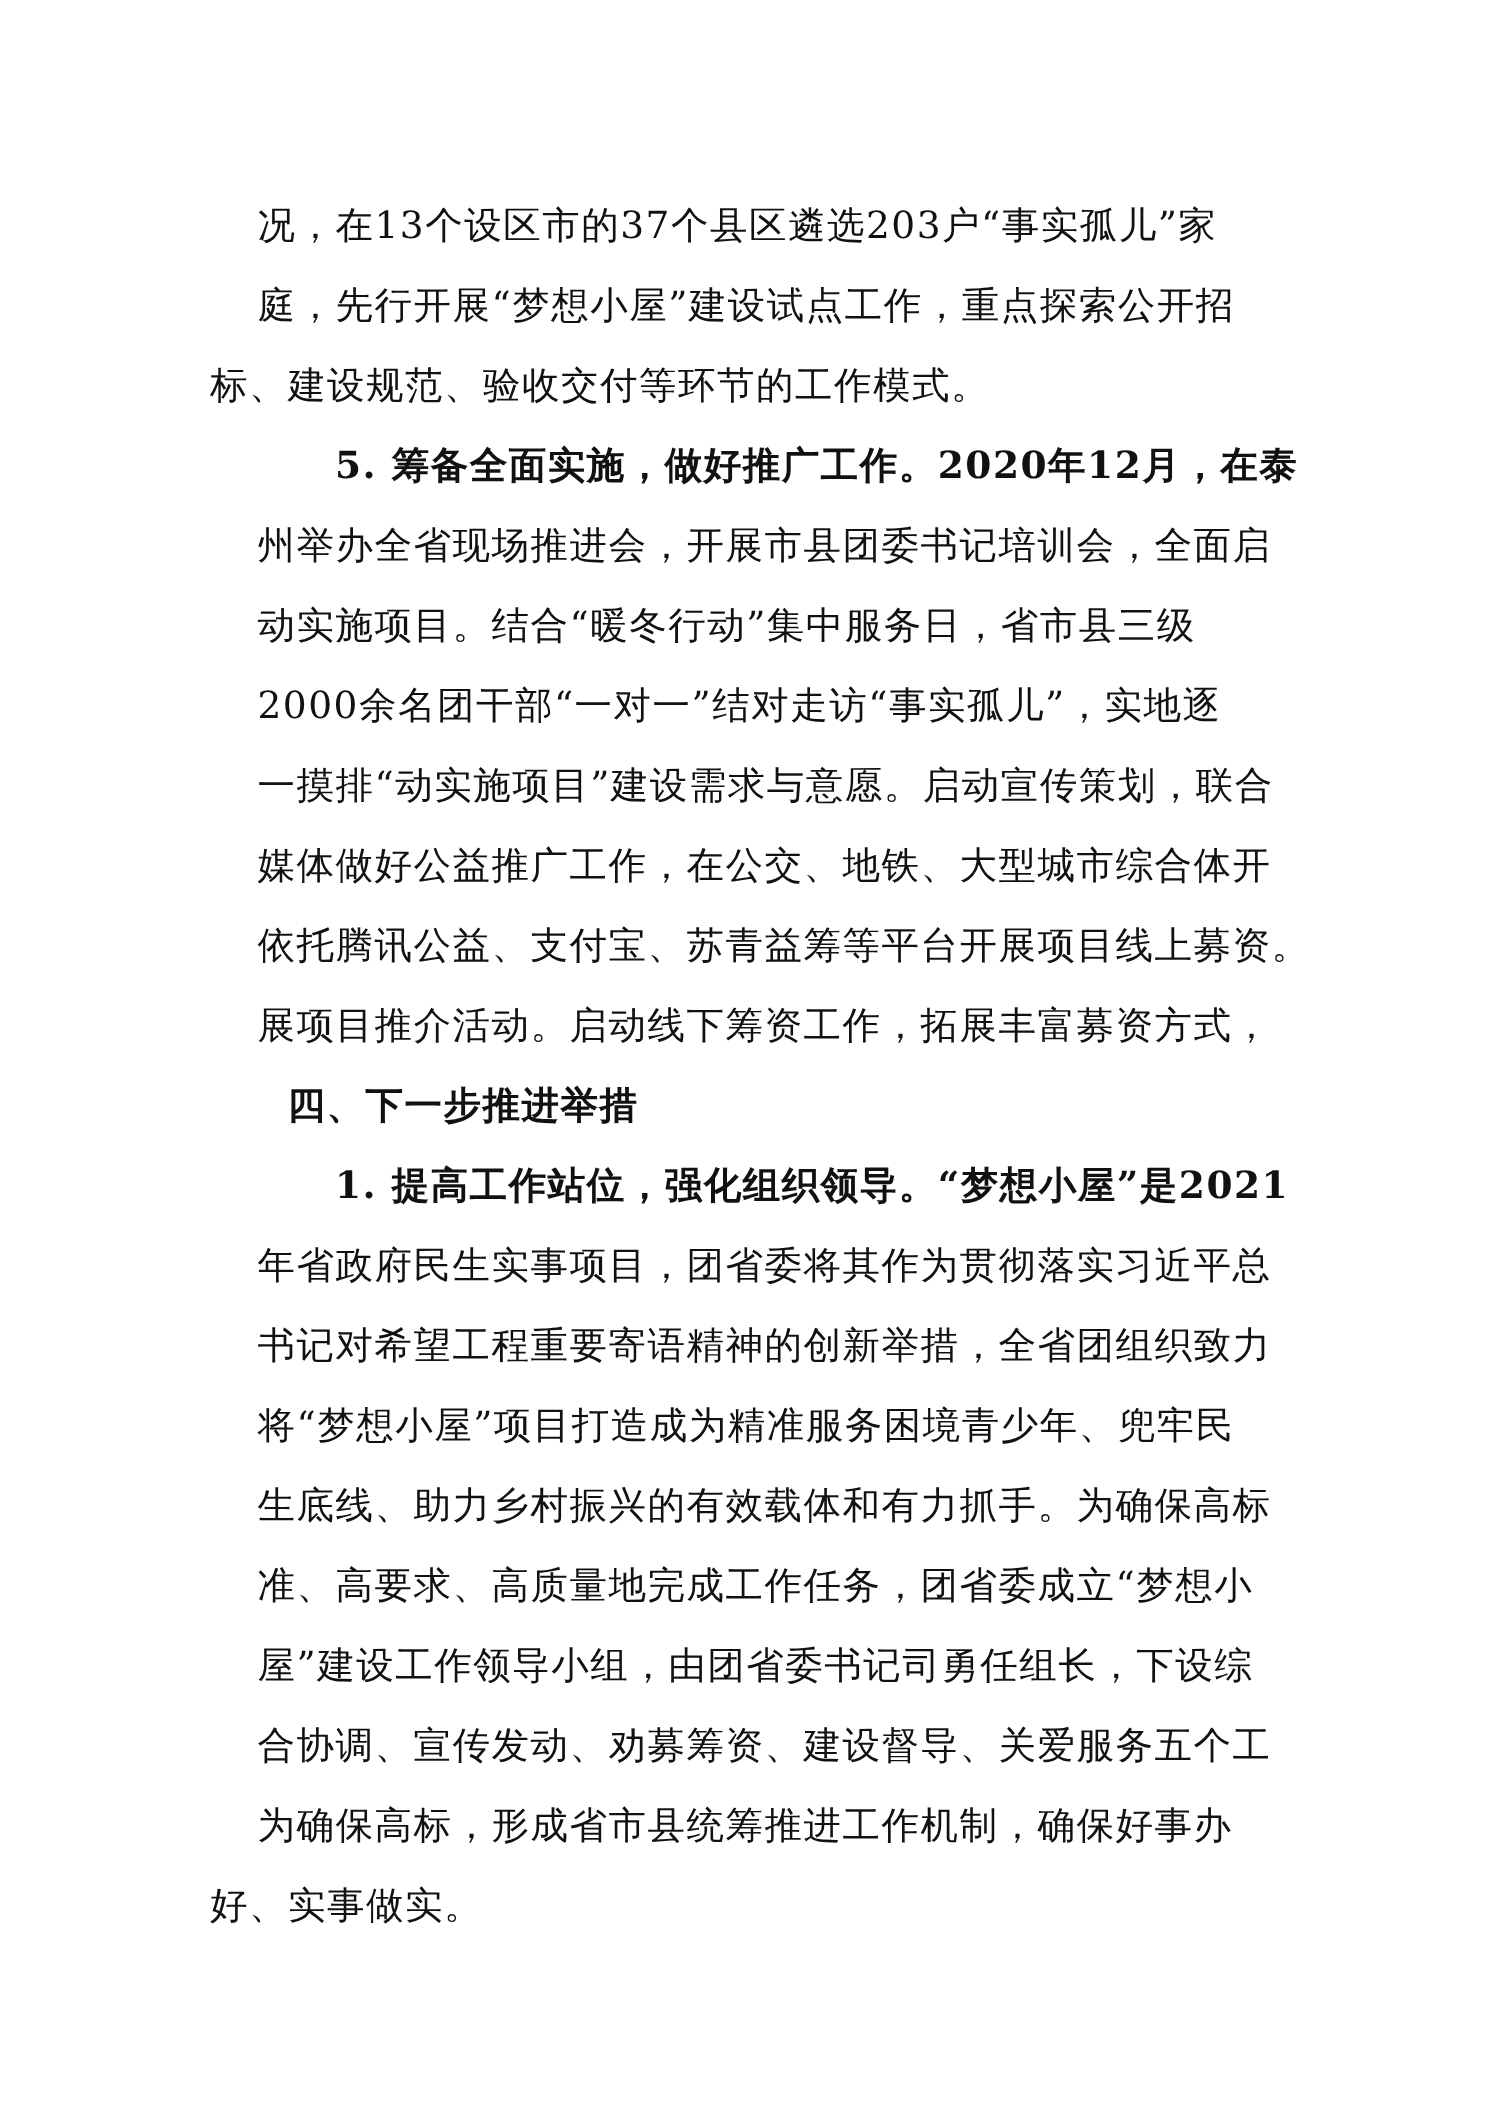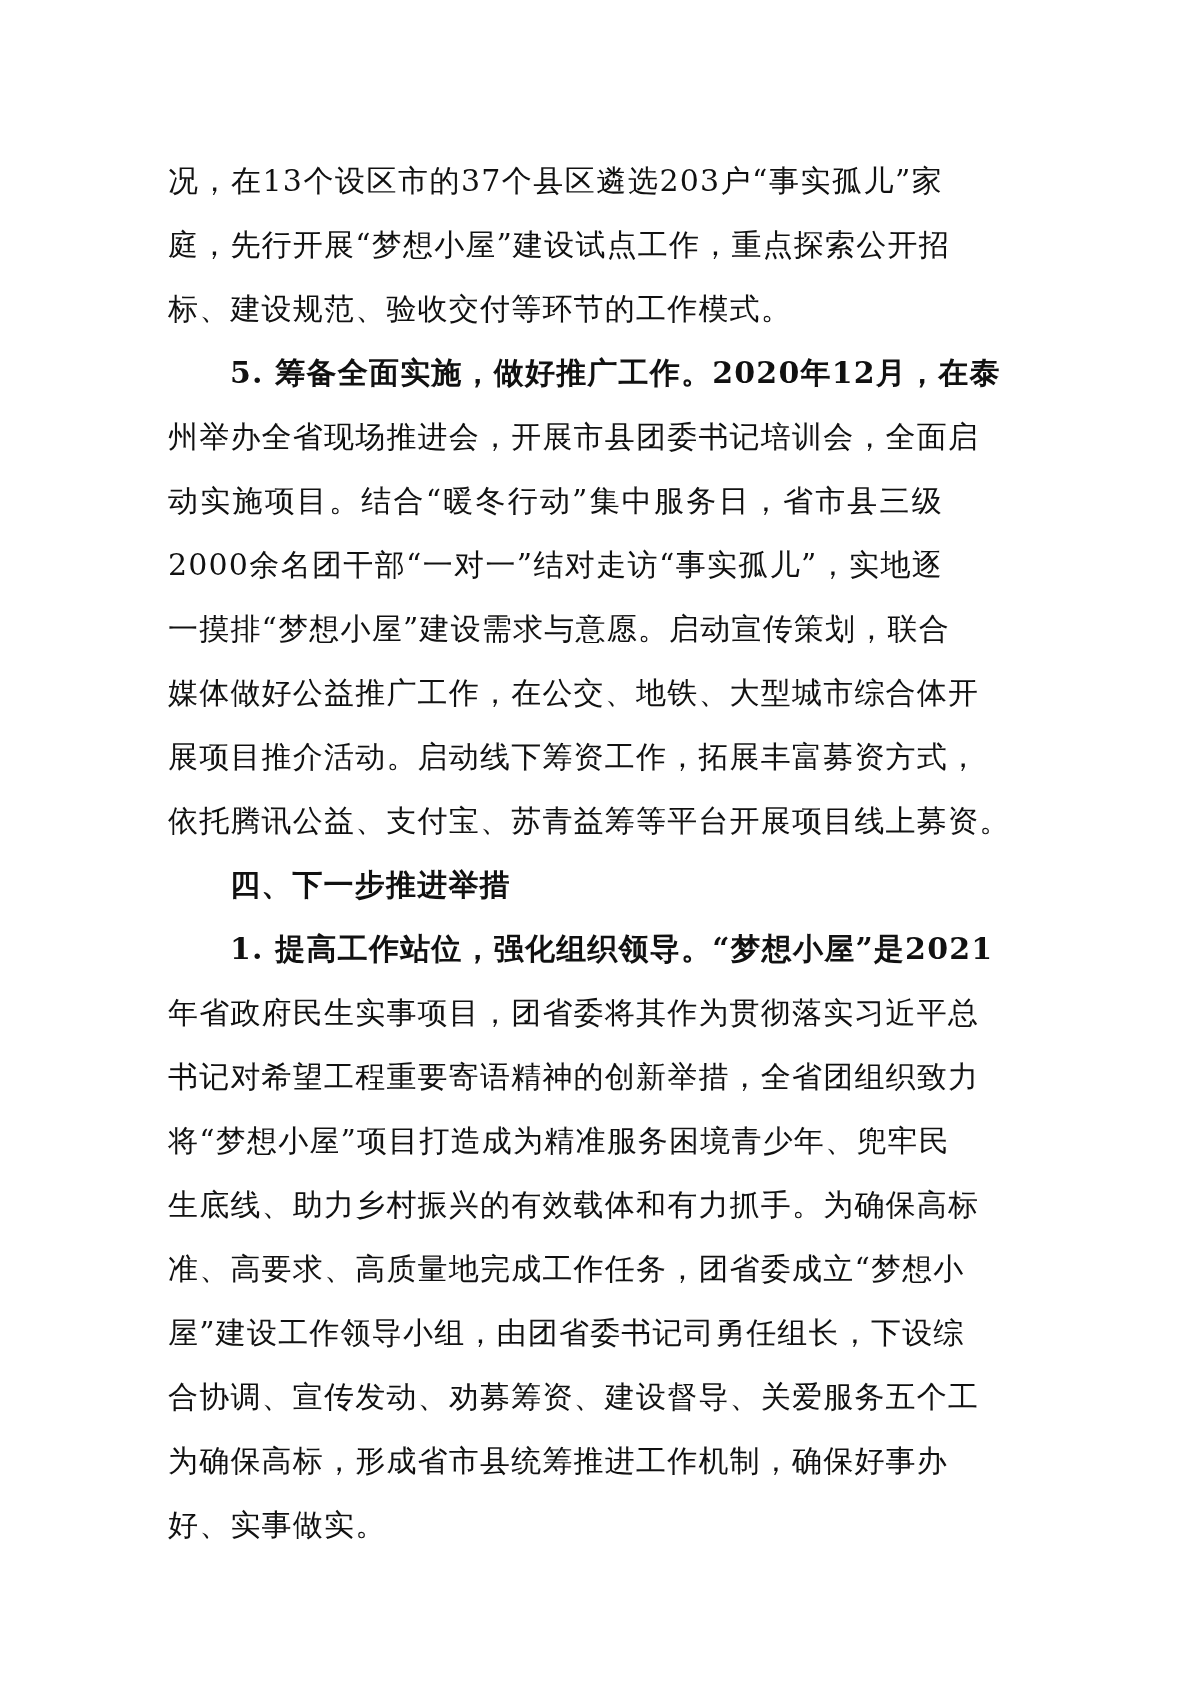--- a/index.html
+++ b/index.html
@@ -24,20 +24,21 @@
     .line {
       height: 64px;
       line-height: 64px;
       font-size: 30px;
       white-space: nowrap;
       letter-spacing: 1.2px;
     }
     .line.justify {
       text-align: justify;
       text-align-last: justify;
+      margin-left: 38px;
     }
     .indent {
       padding-left: 62px;
       font-weight: bold;
     }
   </style>
 </head>
 <body>
 
 <div class="page">
@@ -46,24 +47,24 @@
     <div class="line justify">况，在13个设区市的37个县区遴选203户“事实孤儿”家</div>
     <div class="line justify">庭，先行开展“梦想小屋”建设试点工作，重点探索公开招</div>
     <div class="line">标、建设规范、验收交付等环节的工作模式。</div>
   </div>
 
   <div>
     <div class="line justify indent">5. 筹备全面实施，做好推广工作。2020年12月，在泰</div>
     <div class="line justify">州举办全省现场推进会，开展市县团委书记培训会，全面启</div>
     <div class="line justify">动实施项目。结合“暖冬行动”集中服务日，省市县三级</div>
     <div class="line justify">2000余名团干部“一对一”结对走访“事实孤儿”，实地逐</div>
-    <div class="line justify">一摸排“梦想小屋”建设需求与意愿。启动宣传策划，联合</div>
+    <div class="line justify">一摸排“动实施项目”建设需求与意愿。启动宣传策划，联合</div>
     <div class="line justify">媒体做好公益推广工作，在公交、地铁、大型城市综合体开</div>
+    <div class="line justify">依托腾讯公益、支付宝、苏青益筹等平台开展项目线上募资。</div>
     <div class="line justify">展项目推介活动。启动线下筹资工作，拓展丰富募资方式，</div>
-    <div class="line justify">依托腾讯公益、支付宝、苏青益筹等平台开展项目线上募资。</div>
   </div>
 
   <div>
     <div class="line indent">四、下一步推进举措</div>
   </div>
 
   <div>
     <div class="line justify indent">1. 提高工作站位，强化组织领导。“梦想小屋”是2021</div>
     <div class="line justify">年省政府民生实事项目，团省委将其作为贯彻落实习近平总</div>
     <div class="line justify">书记对希望工程重要寄语精神的创新举措，全省团组织致力</div>

